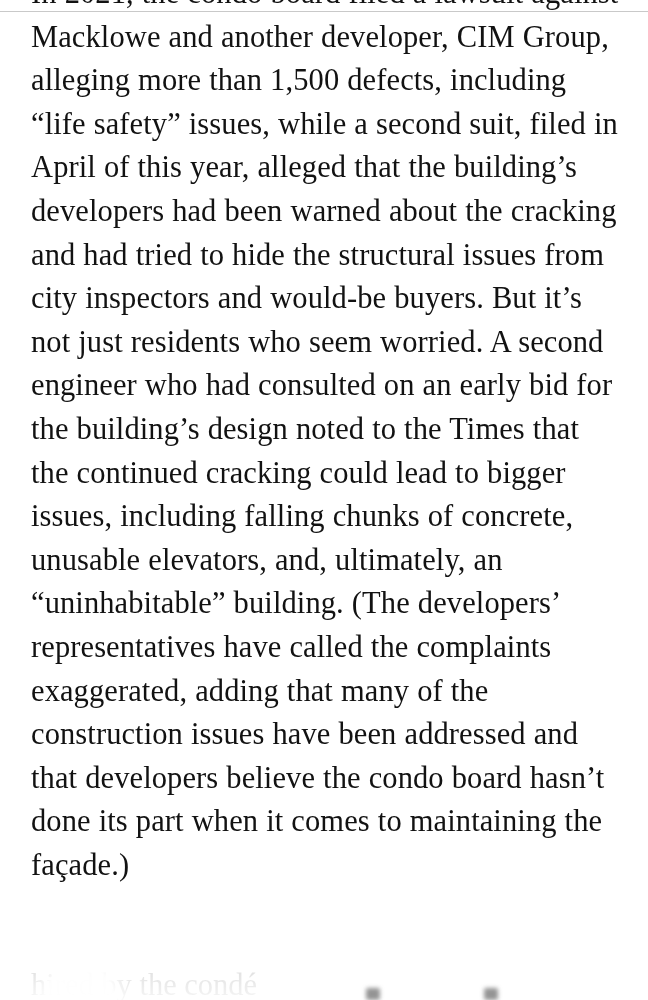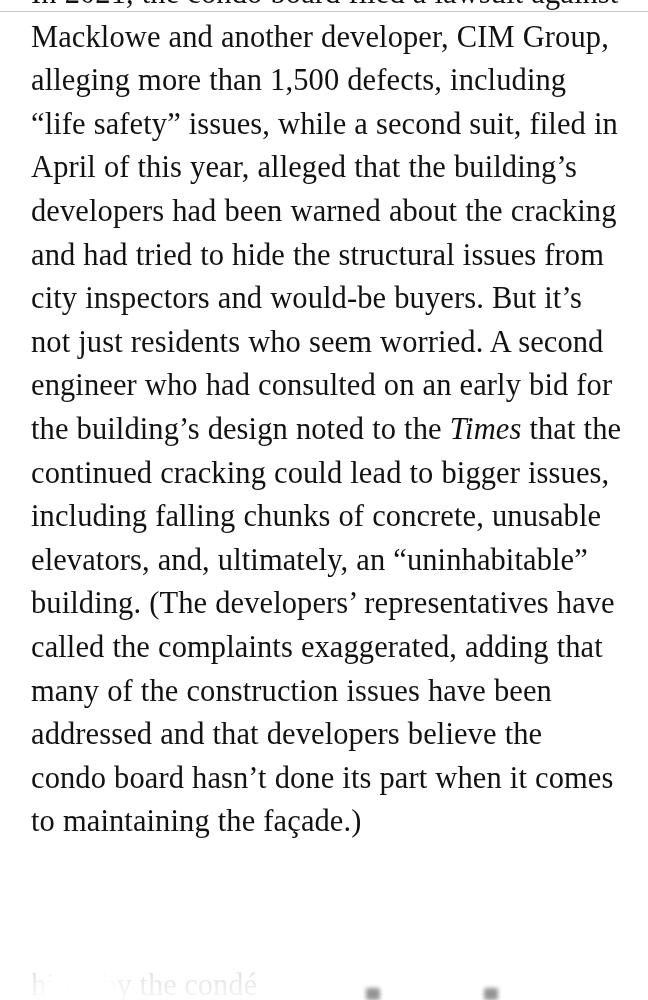--- a/index.html
+++ b/index.html
@@ -48,21 +48,20 @@
     color: #121212;
     letter-spacing: 0.1px;
     text-align: left;
     word-spacing: 0.3px;
     -webkit-font-smoothing: antialiased;
   }
   #article-body p {
     margin: 0;
   }
   .em-title {
-    font-style: italic;
   }
 
   
   #bottom-chrome {
     position: absolute;
     left: 0;
     bottom: 0;
     width: 648px;
     height: 64px;
     z-index: 10;

